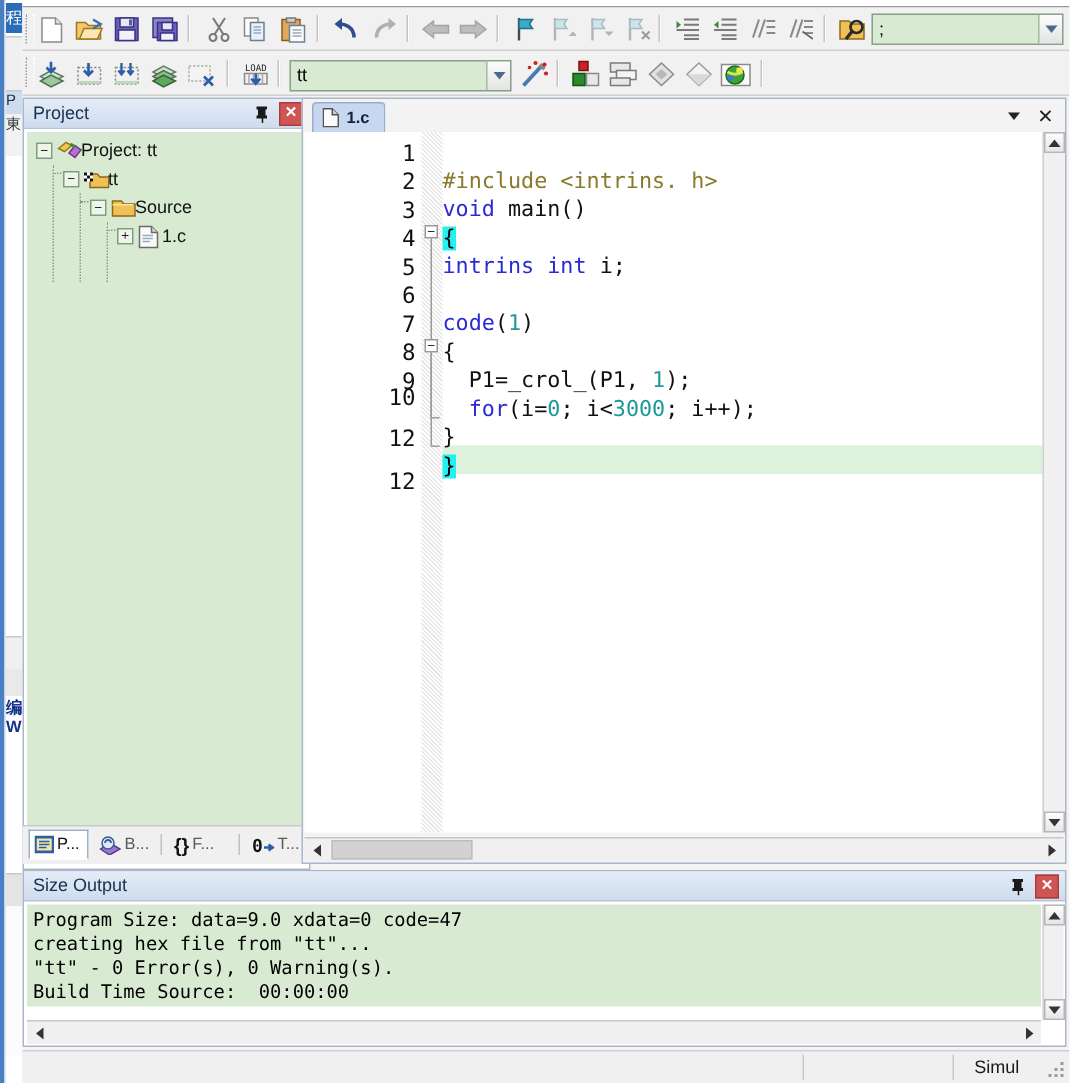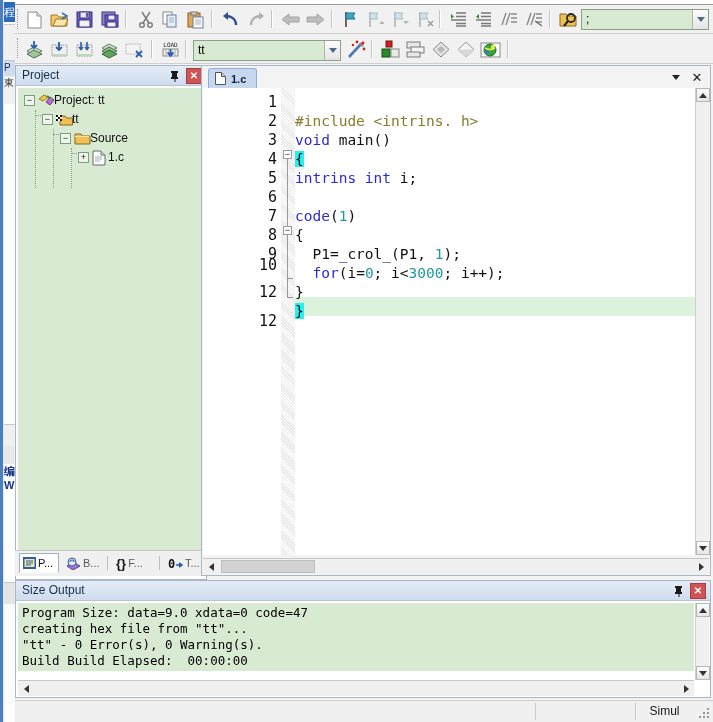--- a/index.html
+++ b/index.html
@@ -895,21 +895,21 @@
             <path d="M2 1 h7 v2 h-1 v4 h1 v2 H6.5 v3 h-1 V9 H2 V7 h1 V3 H2 Z" fill="#1a1a1a"></path>
           </svg>
         </span>
         <span class="hdr-btn hdr-close" style="right:4px;">✕</span>
       </div>
 
       <div class="bo-body" style="left:2px;top:22px;width:676px;height:68px;">
         <div class="bo-line" style="top:2px;">Program Size: data=9.0 xdata=0 code=47</div>
         <div class="bo-line" style="top:18px;">creating hex file from "tt"...</div>
         <div class="bo-line" style="top:34px;">"tt" - 0 Error(s), 0 Warning(s).</div>
-        <div class="bo-line" style="top:50px;">Build Build Elapsed:  00:00:00</div>
+        <div class="bo-line" style="top:50px;">Build Time Source:  00:00:00</div>
       </div>
 
       <div class="vscroll-strip" style="right:1px;top:22px;height:77px;">
         <div class="vsb-arrow" style="top:0;">
           <i class="tri-u"></i>
         </div>
         <div class="vsb-arrow" style="bottom:0;">
           <i class="tri-d"></i>
         </div>
       </div>

